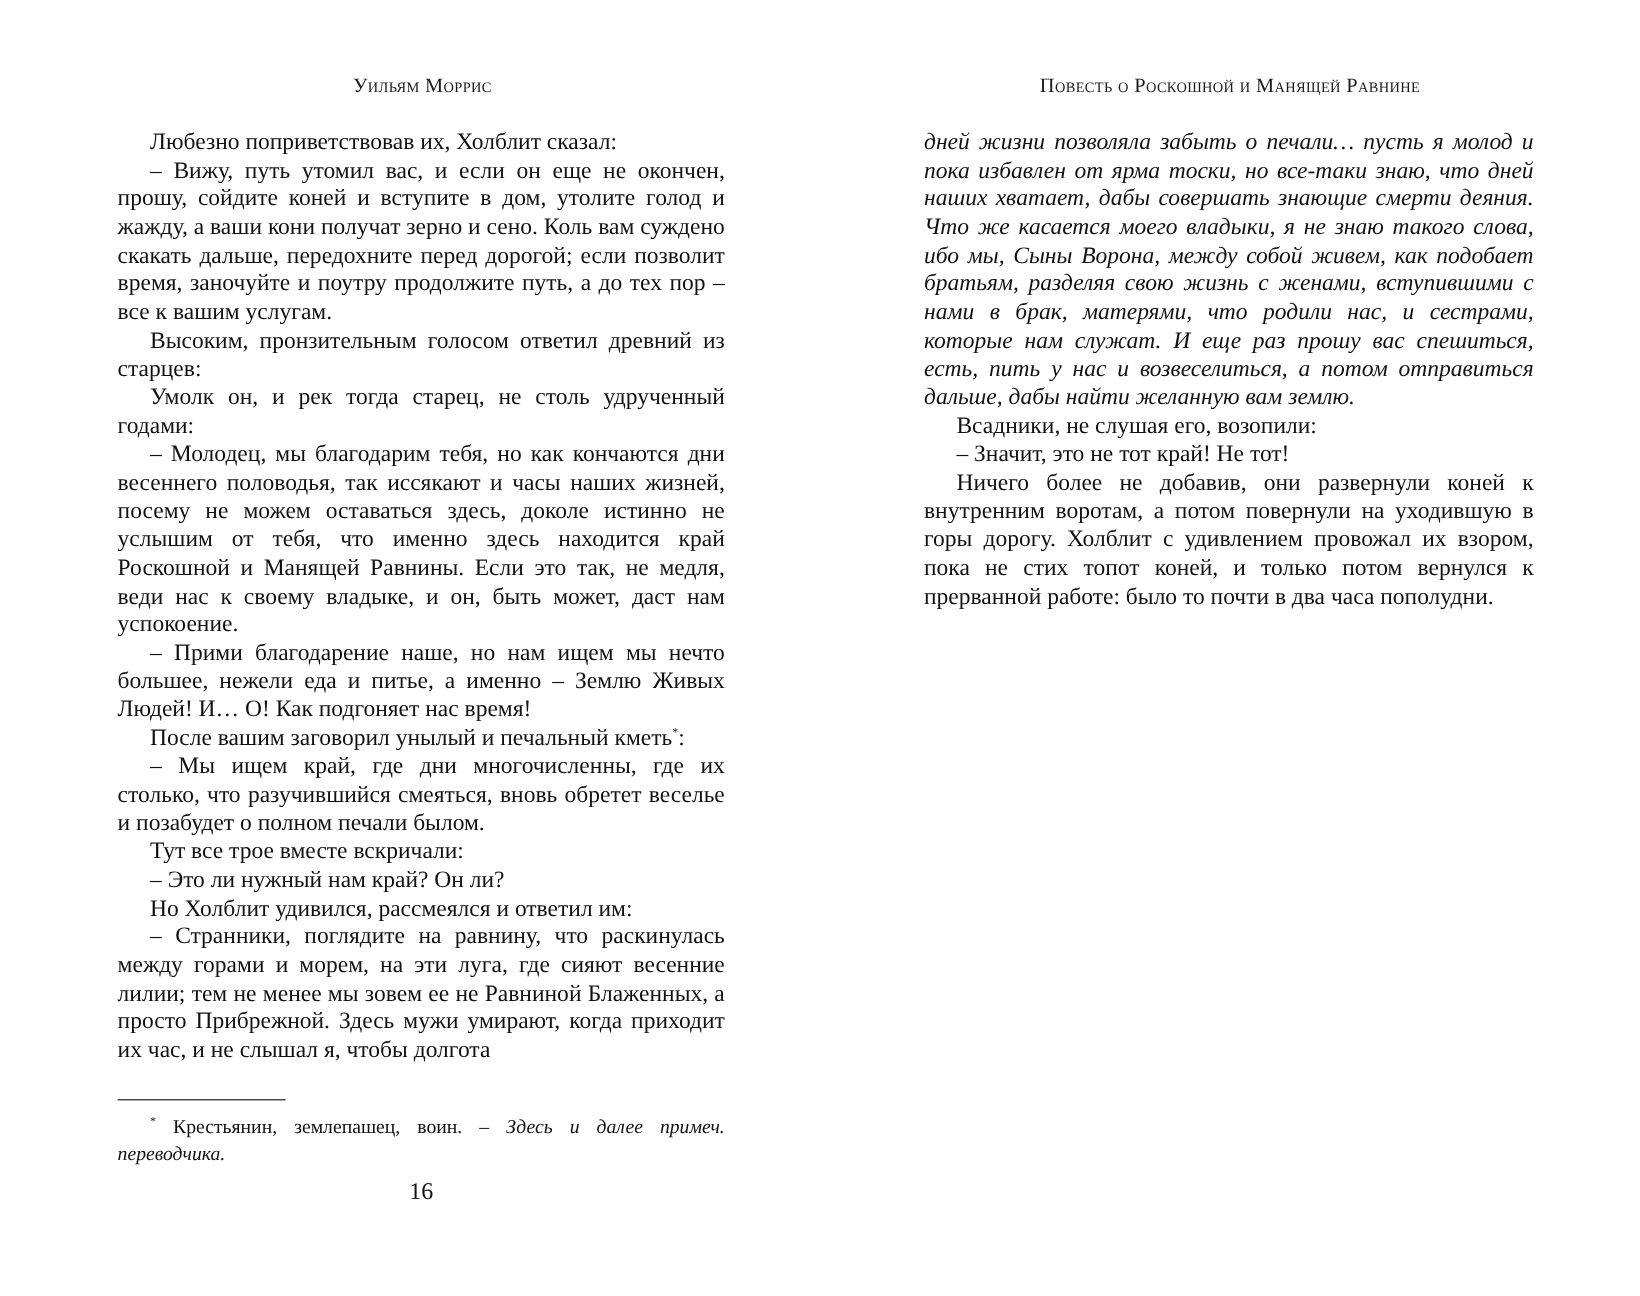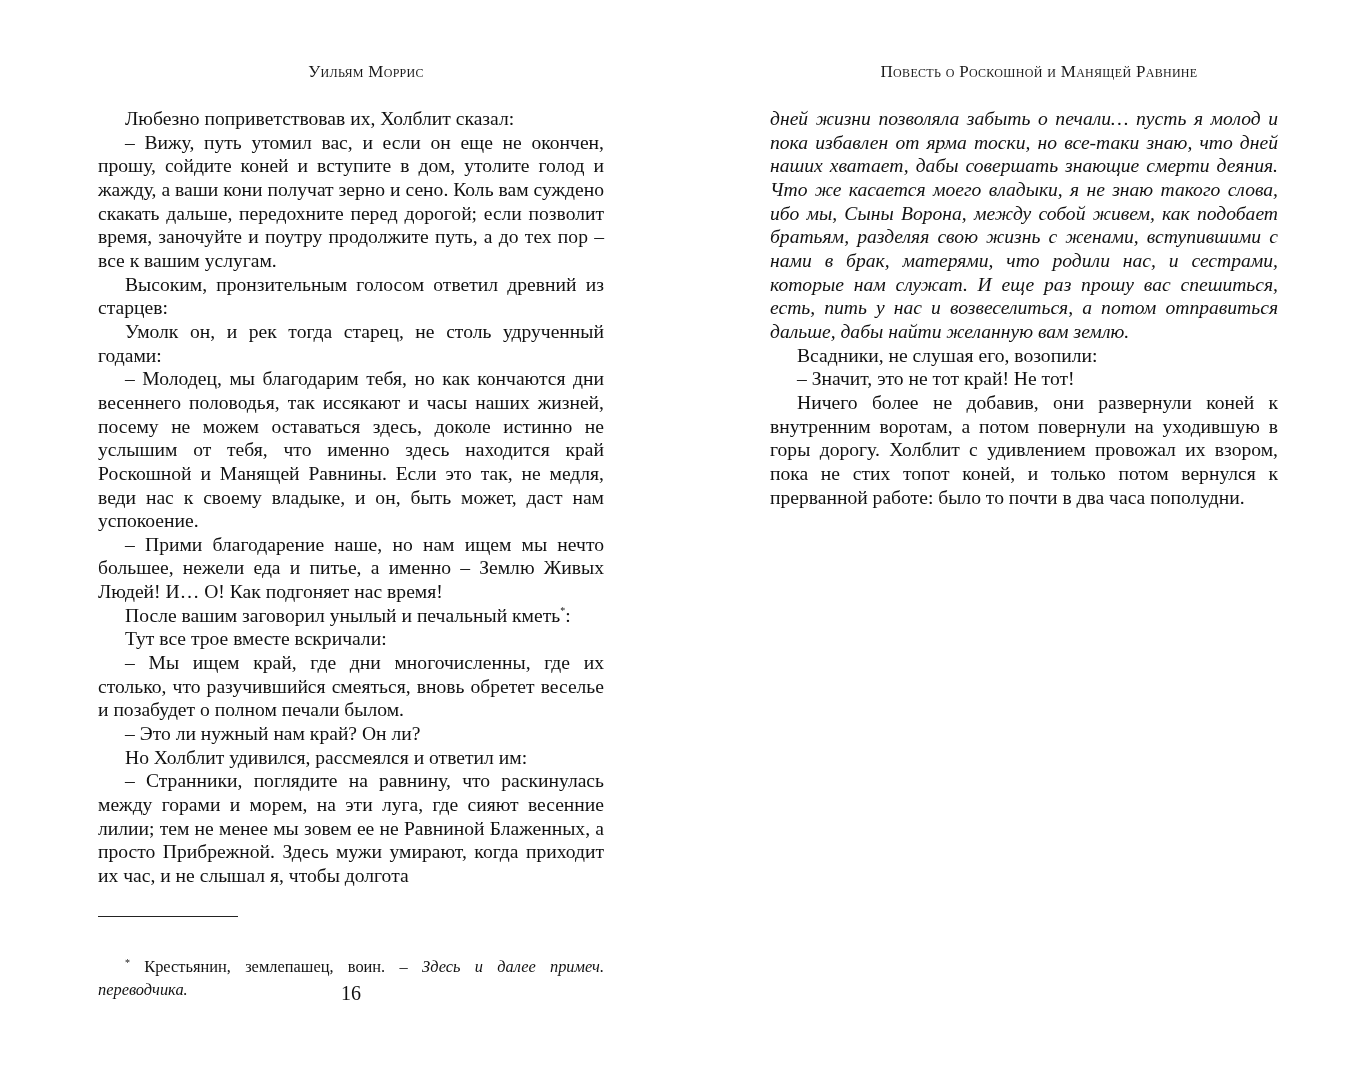--- a/index.html
+++ b/index.html
@@ -18,21 +18,21 @@
     .page {
       position: absolute;
       top: 0;
     }
     .page-left { left: 98px; width: 506px; }
     .page-right { left: 770px; width: 508px; }
 
     .running-head {
       position: absolute;
       top: 62px;
-      left: 15px;
+      left: 1px;
       width: 100%;
       text-align: center;
       font-size: 17px;
       font-variant: small-caps;
       letter-spacing: 0.3px;
       color: #1a1a1a;
     }
     .text-block {
       position: absolute;
       top: 107px;
@@ -54,21 +54,21 @@
     .footnote-rule {
       position: absolute;
       top: 916px;
       left: 0;
       width: 140px;
       height: 0;
       border-top: 1.3px solid #222;
     }
     .footnote {
       position: absolute;
-      top: 955px;
+      top: 927px;
       left: 0;
       width: 100%;
       font-size: 16.4px;
       line-height: 23px;
       text-align: justify;
     }
     .footnote .fn-text {
       text-indent: 27px;
       display: block;
     }
@@ -100,22 +100,22 @@
 <div class="page page-left">
   <div class="running-head">Уильям Моррис</div>
   <div class="text-block">
     <p>Любезно поприветствовав их, Холблит сказал:</p>
     <p>– Вижу, путь утомил вас, и если он еще не окончен, прошу, сойдите коней и вступите в дом, утолите голод и жажду, а ваши кони получат зерно и сено. Коль вам суждено скакать дальше, передохните перед дорогой; если позволит время, заночуйте и поутру продолжите путь, а до тех пор – все к вашим услугам.</p>
     <p>Высоким, пронзительным голосом ответил древний из старцев:</p>
     <p>Умолк он, и рек тогда старец, не столь удрученный годами:</p>
     <p>– Молодец, мы благодарим тебя, но как кончаются дни весеннего половодья, так иссякают и часы наших жизней, посему не можем оставаться здесь, доколе истинно не услышим от тебя, что именно здесь находится край Роскошной и Манящей Равнины. Если это так, не медля, веди нас к своему владыке, и он, быть может, даст нам успокоение.</p>
     <p>– Прими благодарение наше, но нам ищем мы нечто большее, нежели еда и питье, а именно – Землю Живых Людей! И… О! Как подгоняет нас время!</p>
     <p><span>После вашим заговорил унылый и печальный кметь</span><sup class="ref">*</sup><span>:</span></p>
+    <p>– Мы ищем край, где дни многочисленны, где их столько, что разучившийся смеяться, вновь обретет веселье и позабудет о полном печали былом.</p>
     <p>Тут все трое вместе вскричали:</p>
-    <p>– Мы ищем край, где дни многочисленны, где их столько, что разучившийся смеяться, вновь обретет веселье и позабудет о полном печали былом.</p>
     <p>– Это ли нужный нам край? Он ли?</p>
     <p>Но Холблит удивился, рассмеялся и ответил им:</p>
     <p>– Странники, поглядите на равнину, что раскинулась между горами и морем, на эти луга, где сияют весенние лилии; тем не менее мы зовем ее не Равниной Блаженных, а просто Прибрежной. Здесь мужи умирают, когда приходит их час, и не слышал я, чтобы долгота</p>
   </div>
   <div class="footnote-rule"></div>
   <div class="footnote">
     <span class="fn-text"><span class="fn-mark">*</span> <span>Крестьянин, землепашец, воин. – </span><span class="fn-italic">Здесь и далее примеч. переводчика.</span></span>
   </div>
   <div class="folio">16</div>
 </div>

